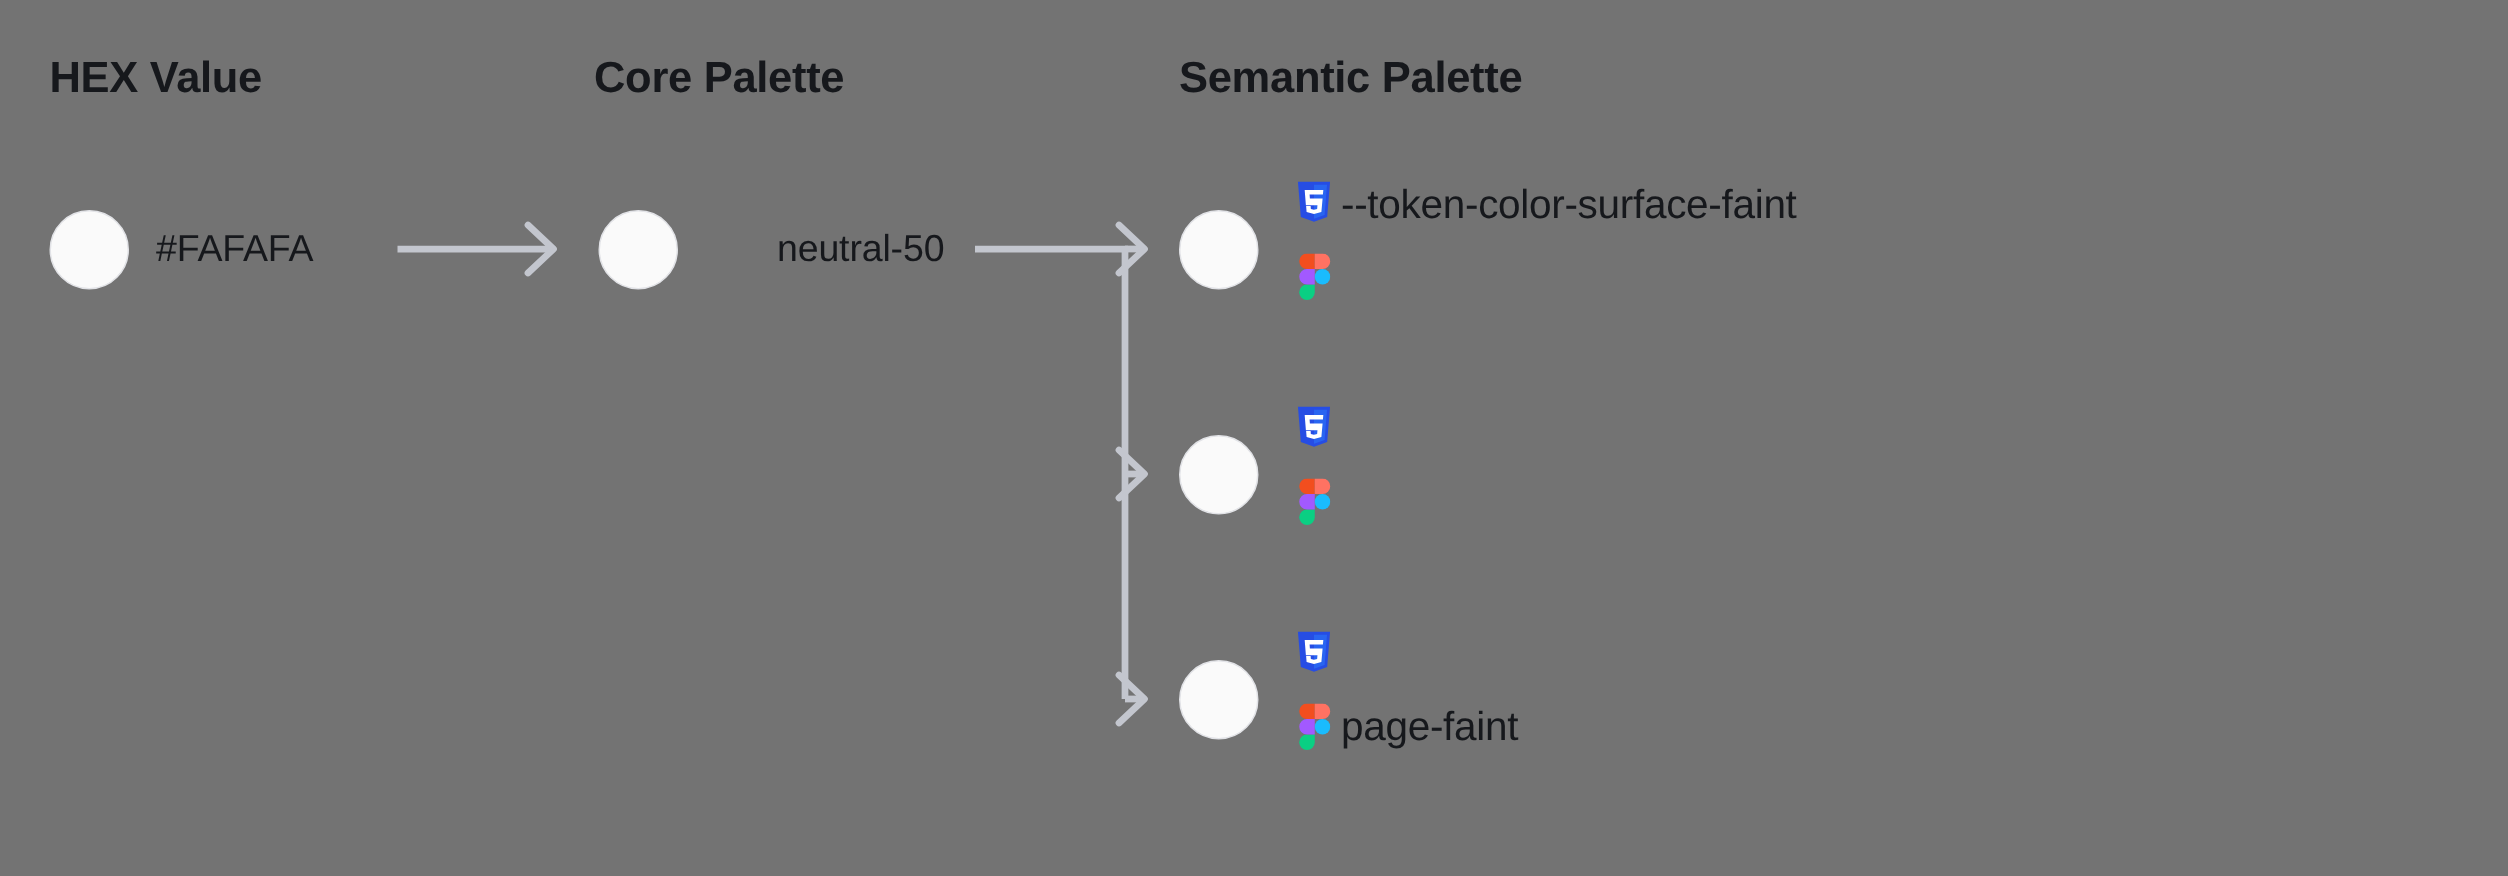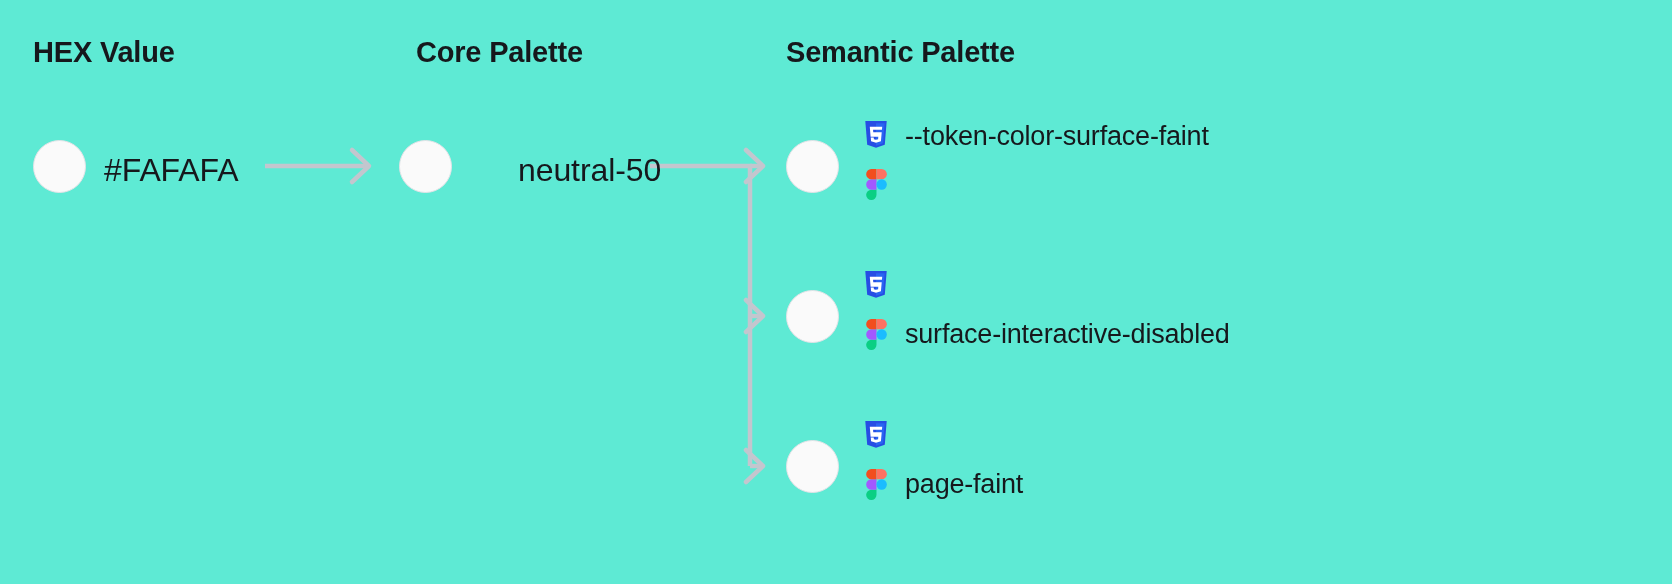--- a/index.html
+++ b/index.html
@@ -10,55 +10,55 @@
     background: #FFFFFF;
     font-family: "Liberation Sans", sans-serif;
     -webkit-font-smoothing: antialiased;
   }
 
   #stage {
     position: relative;
     width: 1672px;
     height: 584px;
     overflow: hidden;
-    background: #5eead4;
+    background: #737373;
   }
 
   
   .col-heading {
     position: absolute;
     font-size: 29px;
     font-weight: 700;
     color: #16181C;
     letter-spacing: -0.2px;
     white-space: nowrap;
   }
   #heading-hex   { left: 33px;  top: 36px; }
-  #heading-core  { left: 416px; top: 36px; }
+  #heading-core  { left: 396px; top: 36px; }
   #heading-sem   { left: 786px; top: 36px; }
 
   
   .swatch {
     position: absolute;
     width: 53px;
     height: 53px;
     border-radius: 50%;
     background: #FAFAFA;
     border: 1.6px solid #E2E3E7;
   }
   #swatch-hex  { left: 33px;  top: 140px; }
   #swatch-core { left: 399px; top: 140px; }
   #swatch-sem-0 { left: 786px; top: 140px; }
   #swatch-sem-1 { left: 786px; top: 290px; }
   #swatch-sem-2 { left: 786px; top: 440px; }
 
   
   .value-label {
     position: absolute;
-    font-size: 32px;
+    font-size: 25px;
     font-weight: 400;
     color: #16181C;
     white-space: nowrap;
     letter-spacing: -0.1px;
   }
   #label-hex  { left: 104px; top: 152px; }
   #label-core { left: 470px; top: 152px; margin-left: 48px; }
 
   
   #connectors {
@@ -77,21 +77,21 @@
     width: 800px;
   }
   #sem-row-0 { top: 112px; }
   #sem-row-1 { top: 262px; }
   #sem-row-2 { top: 412px; }
 
   .token-line {
     display: flex;
     align-items: center;
     height: 48px;
-    gap: 15px;
+    gap: 4px;
   }
 
   .token-text {
     font-size: 27px;
     font-weight: 400;
     color: #16181C;
     white-space: nowrap;
     letter-spacing: -0.2px;
   }
 
@@ -184,21 +184,20 @@
     <div class="token-line">
       <span class="icon-slot">
         <svg width="21" height="31" viewBox="0 0 38 57">
           <path d="M9.5 57a9.5 9.5 0 0 0 9.5-9.5V38H9.5a9.5 9.5 0 0 0 0 19z" fill="#0ACF83"></path>
           <path d="M0 28.5A9.5 9.5 0 0 1 9.5 19H19v19H9.5A9.5 9.5 0 0 1 0 28.5z" fill="#A259FF"></path>
           <path d="M0 9.5A9.5 9.5 0 0 1 9.5 0H19v19H9.5A9.5 9.5 0 0 1 0 9.5z" fill="#F24E1E"></path>
           <path d="M19 0h9.5a9.5 9.5 0 0 1 0 19H19V0z" fill="#FF7262"></path>
           <path d="M38 28.5A9.5 9.5 0 1 1 19 28.5a9.5 9.5 0 0 1 19 0z" fill="#1ABCFE"></path>
         </svg>
       </span>
-      <span class="token-text">surface-interactive-disabled</span>
     </div>
   </div>
 
   <div id="sem-row-2" class="sem-row">
     <div class="token-line">
       <span class="icon-slot">
         <svg width="26" height="30" viewBox="0 0 24 28">
           <path d="M2 0 L22 0 L20.2 22.1 L12 25 L3.8 22.1 Z" fill="#264DE4"></path>
           <path d="M12 2 L12 23.2 L18.6 20.8 L20.1 2 Z" fill="#2965F1"></path>
           <path d="M6.2 5.3 L17.8 5.3 L17.55 8.1 L9.25 8.1 L9.45 10.6 L17.35 10.6 L16.6 18.9 L12 20.2 L7.4 18.9 L7.1 15.3 L9.9 15.3 L10.05 17.1 L12 17.6 L13.95 17.1 L14.15 14.8 L6.95 14.8 L6.2 5.3 Z" fill="#FFFFFF"></path>

